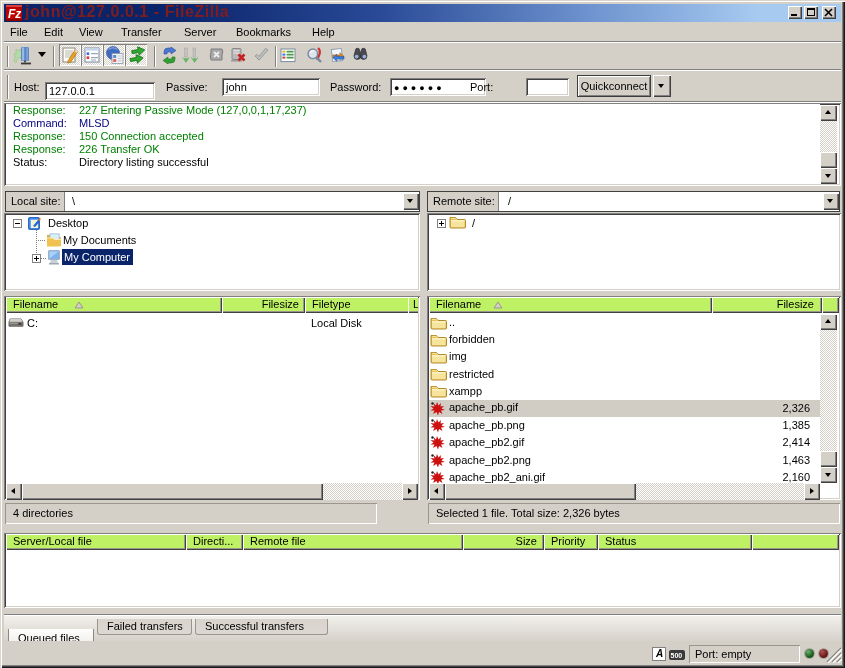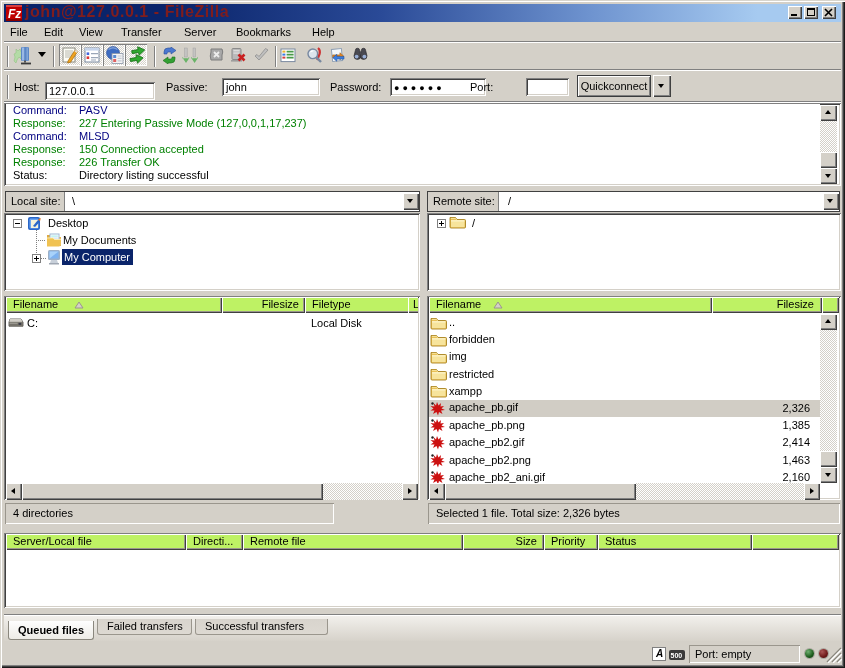--- a/index.html
+++ b/index.html
@@ -21,21 +21,21 @@
 .sb{background:#d4d0c8;box-shadow:inset 1px 1px 0 #fff,inset -1px -1px 0 #404040,inset -2px -2px 0 #808080}
 .tri-u{width:0;height:0;border-left:3px solid transparent;border-right:3px solid transparent;border-bottom:4px solid #000}
 .tri-d{width:0;height:0;border-left:3px solid transparent;border-right:3px solid transparent;border-top:4px solid #000}
 .tri-l{width:0;height:0;border-top:3px solid transparent;border-bottom:3px solid transparent;border-right:4px solid #000}
 .tri-r{width:0;height:0;border-top:3px solid transparent;border-bottom:3px solid transparent;border-left:4px solid #000}
 .exp{width:9px;height:9px;background:#fff;border:1px solid #808080}
 .exp i{position:absolute;left:1px;top:3px;width:5px;height:1px;background:#000}
 .exp.plus b{position:absolute;left:3px;top:1px;width:1px;height:5px;background:#000}
 .statline{background:#d4d0c8;box-shadow:inset 1px 1px 0 #9a968d,inset -1px -1px 0 #fff;padding:4px 0 0 8px}
 .tab{position:absolute;top:2px;height:16px;background:linear-gradient(#d8d4cd,#ddd9d2);border:1px solid #9a968d;border-top:none;border-radius:0 0 3px 3px;padding:1px 0 0 9px;color:#000}
-.tab.act{top:4px;height:19px;background:linear-gradient(#fefefe,#edebe6);font-weight:bold;border:1px solid #8a877e;border-top:none;padding-top:3px}
+.tab.act{top:12px;height:19px;background:linear-gradient(#fefefe,#edebe6);font-weight:normal;border:1px solid #8a877e;border-top:none;padding-top:3px}
 </style></head>
 <body>
 <div class="ab frame"></div>
 
 <div class="ab title"></div>
 <svg class="ab" style="left:6px;top:5px" width="16" height="16" viewBox="0 0 16 16">
     <rect x="0" y="0" width="16" height="16" fill="#bf0000"></rect>
     <rect x="0" y="0" width="16" height="2" fill="#d94040"></rect>
     <rect x="0" y="14" width="16" height="2" fill="#8a0000"></rect>
     <text x="2" y="12.5" font-family="Liberation Sans" font-size="12" font-style="italic" font-weight="bold" fill="#fff">Fz</text>
@@ -172,21 +172,20 @@
 <div class="ab" style="left:470px;top:81px">Port:</div>
 <div class="ab inp" style="left:526px;top:78px;width:43px"></div>
 <div class="ab" style="left:577px;top:75px;width:74px;height:22px;text-align:center;padding-top:4px;background:#d4d0c8;border:1px solid #3a3c3e;box-shadow:inset 1px 1px 0 #fff,inset -1px -1px 0 #808080">Quickconnect</div>
 <div class="ab btn" style="left:653px;top:75px;width:18px;height:22px">
     <div class="tri-d" style="position:absolute;left:5px;top:9px"></div>
   </div>
 <div class="ab etch" style="left:4px;top:101px;width:837px;height:0"></div>
 
 <div class="ab sunk" style="left:4px;top:103px;width:837px;height:83px"></div>
 <div class="ab" style="left:6px;top:105px;width:814px;height:79px;background:#fff;line-height:13px;padding-top:0;margin-top:-1px">
-<div><span style="color:#000080;display:inline-block;width:66px;margin-left:7px">Command:</span><span style="color:#000080">PASV</span></div>
 <div><span style="color:#008000;display:inline-block;width:66px;margin-left:7px">Response:</span><span style="color:#008000">227 Entering Passive Mode (127,0,0,1,17,237)</span></div>
 <div><span style="color:#000080;display:inline-block;width:66px;margin-left:7px">Command:</span><span style="color:#000080">MLSD</span></div>
 <div><span style="color:#008000;display:inline-block;width:66px;margin-left:7px">Response:</span><span style="color:#008000">150 Connection accepted</span></div>
 <div><span style="color:#008000;display:inline-block;width:66px;margin-left:7px">Response:</span><span style="color:#008000">226 Transfer OK</span></div>
 <div><span style="display:inline-block;width:66px;margin-left:7px">Status:</span><span>Directory listing successful</span></div>
 </div>
 <div class="ab" style="left:820px;top:105px;width:17px;height:79px">
 <div class="sb" style="position:absolute;left:0;top:0;width:17px;height:16px">
       <div class="tri-u" style="position:absolute;left:5px;top:5px"></div>
     </div>
@@ -289,21 +288,21 @@
 <div class="ab" style="left:6px;top:483px;width:412px;height:17px">
 <div class="sb" style="position:absolute;left:0;top:0;width:16px;height:17px">
       <div class="tri-l" style="position:absolute;left:5px;top:5px"></div>
     </div>
 <div class="sb" style="position:absolute;left:16px;top:0;width:301px;height:17px"></div>
 <div class="stip" style="position:absolute;left:317px;top:0;width:79px;height:17px"></div>
 <div class="sb" style="position:absolute;left:396px;top:0;width:16px;height:17px">
       <div class="tri-r" style="position:absolute;left:6px;top:5px"></div>
     </div>
 </div>
-<div class="ab statline" style="left:5px;top:503px;width:329px;height:21px">4 directories</div>
+<div class="ab statline" style="left:5px;top:503px;width:372px;height:21px">4 directories</div>
 
 <div class="ab sunk" style="left:427px;top:296px;width:414px;height:204px"></div>
 <div class="ab" style="left:429px;top:298px;width:410px;height:200px;background:#fff"></div>
 <div class="ab" style="left:429px;top:297px;width:410px;height:16px">
 <div class="hcell" style="left:0;width:283px">Filename</div>
 <div class="hcell" style="left:283px;width:110px;text-align:right;padding-right:8px">Filesize</div>
 <div class="hcell" style="left:393px;width:17px;padding:1px 0 0 0"></div>
 <svg style="position:absolute;left:64px;top:4px" width="10" height="8">
       <path d="M5 1 L9 7 L1 7 Z" fill="#d4d0c8" stroke="#9a968d"></path>
     </svg>

